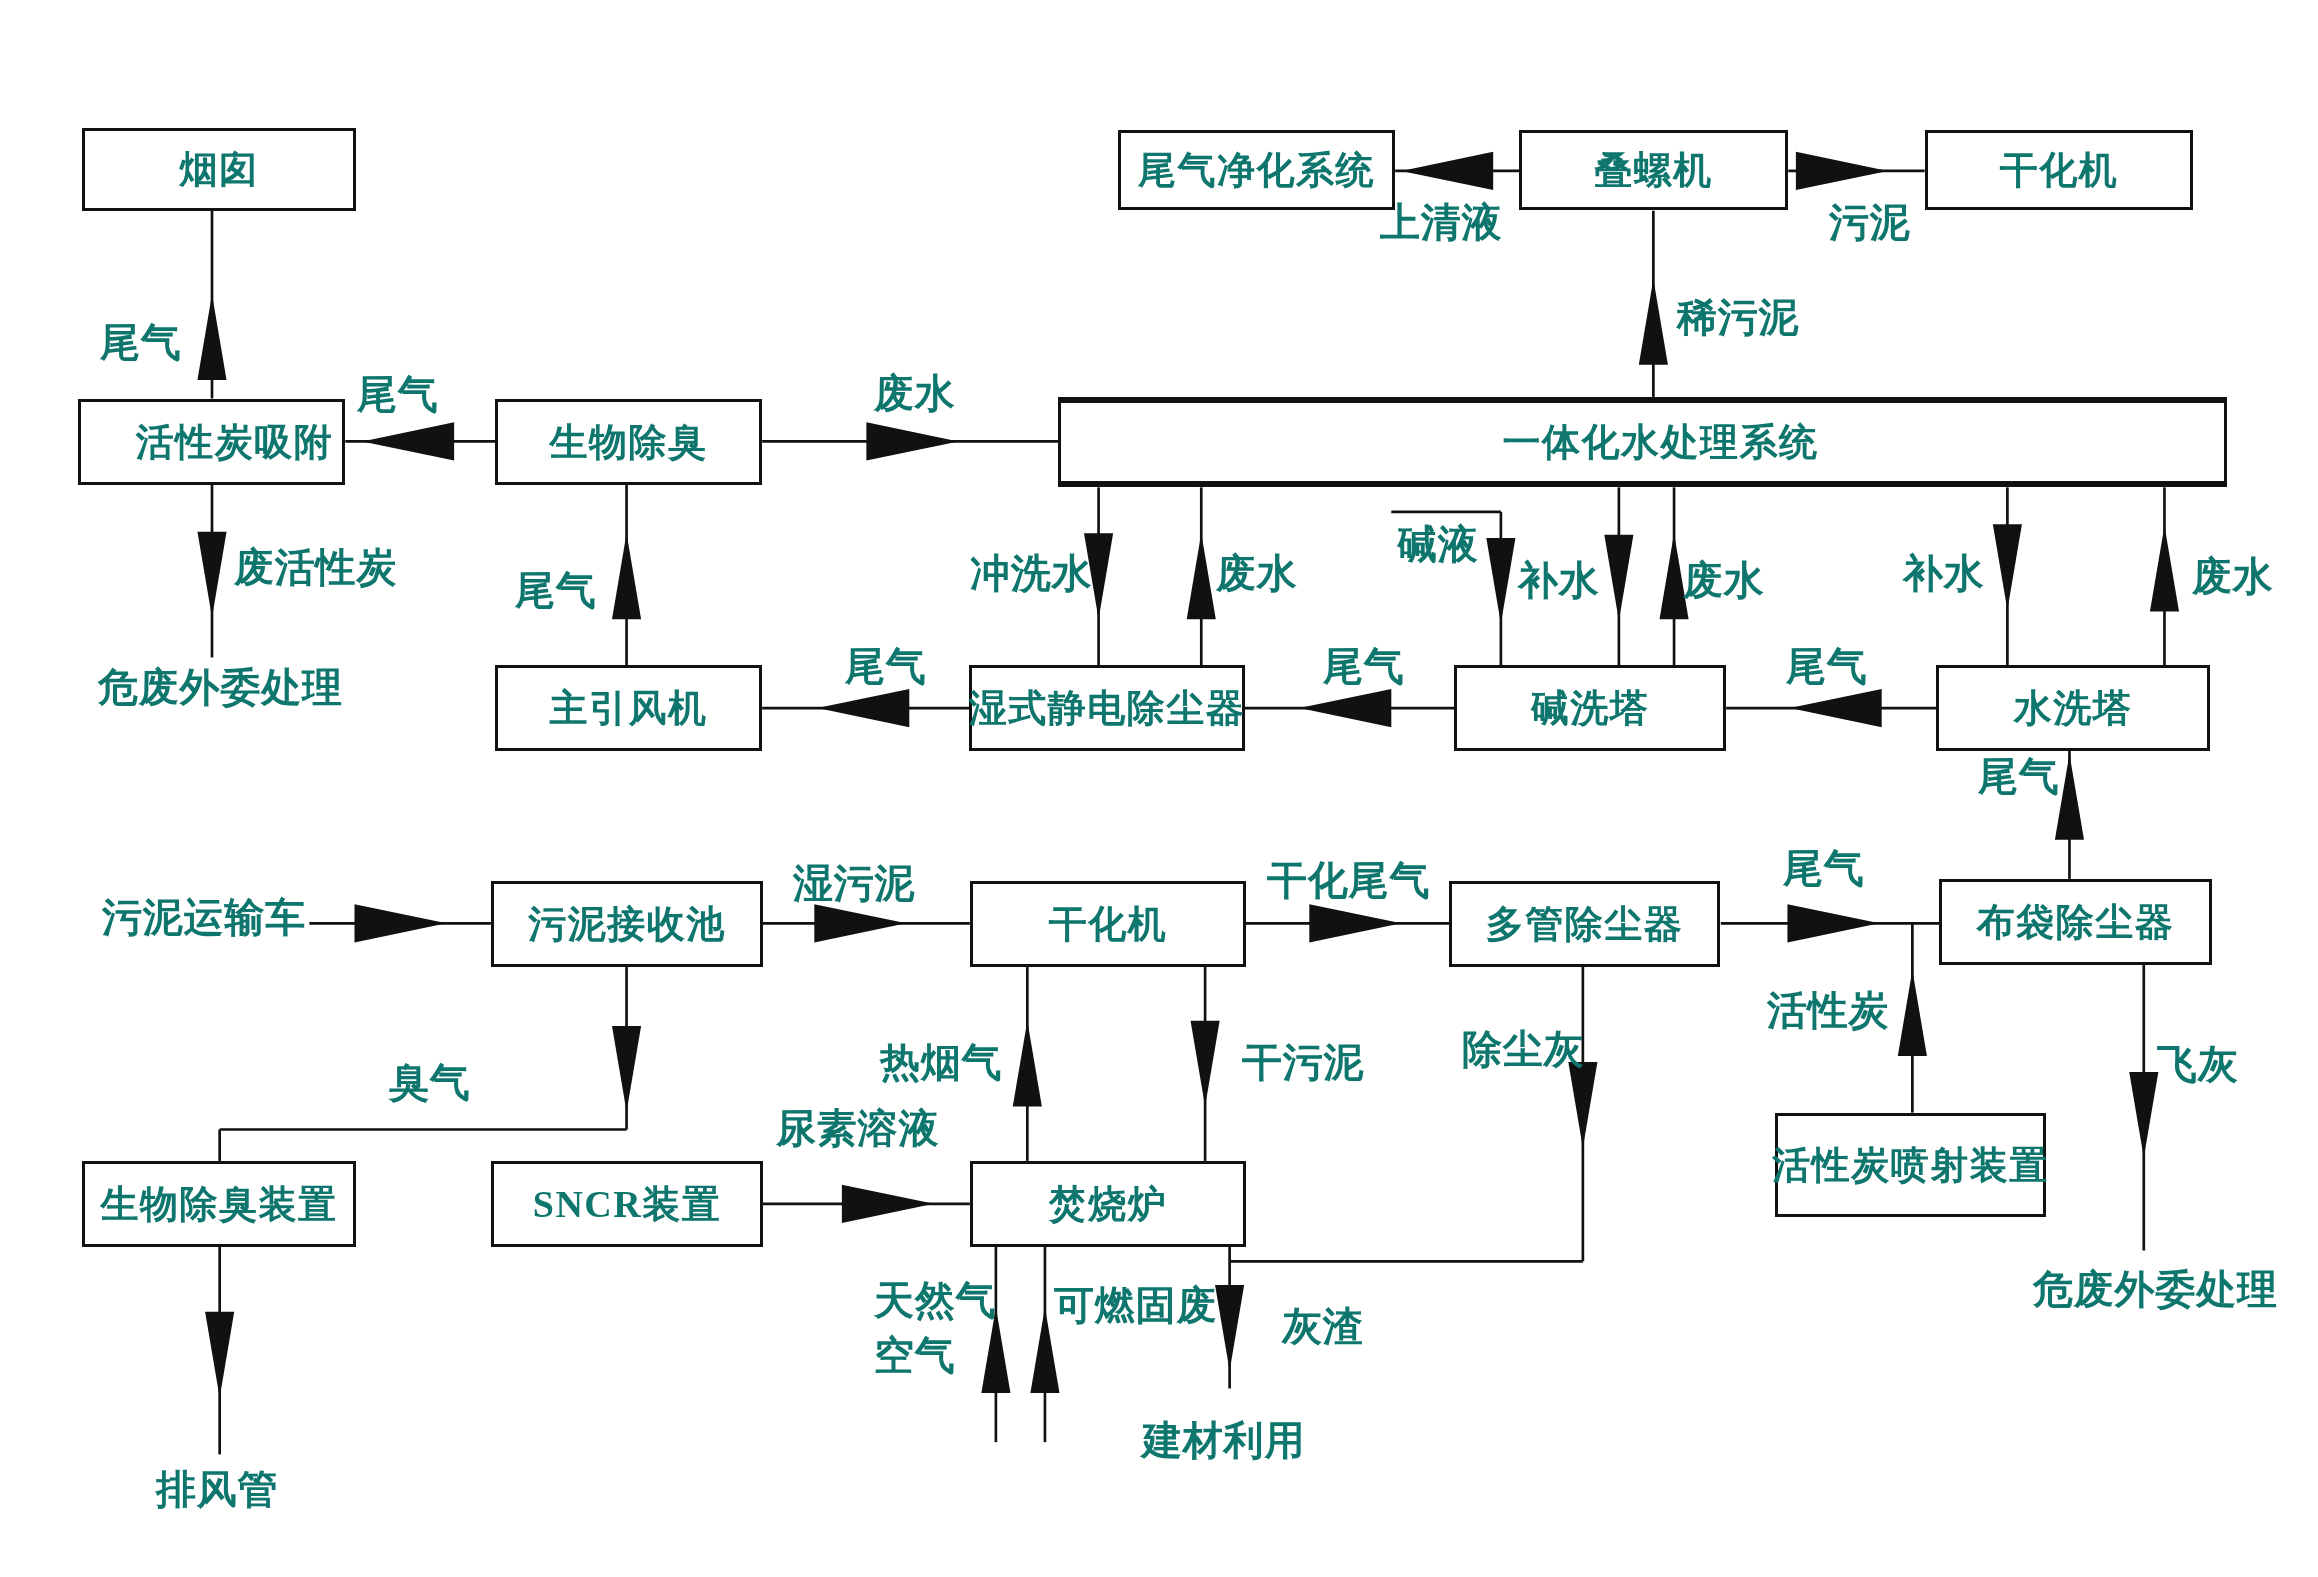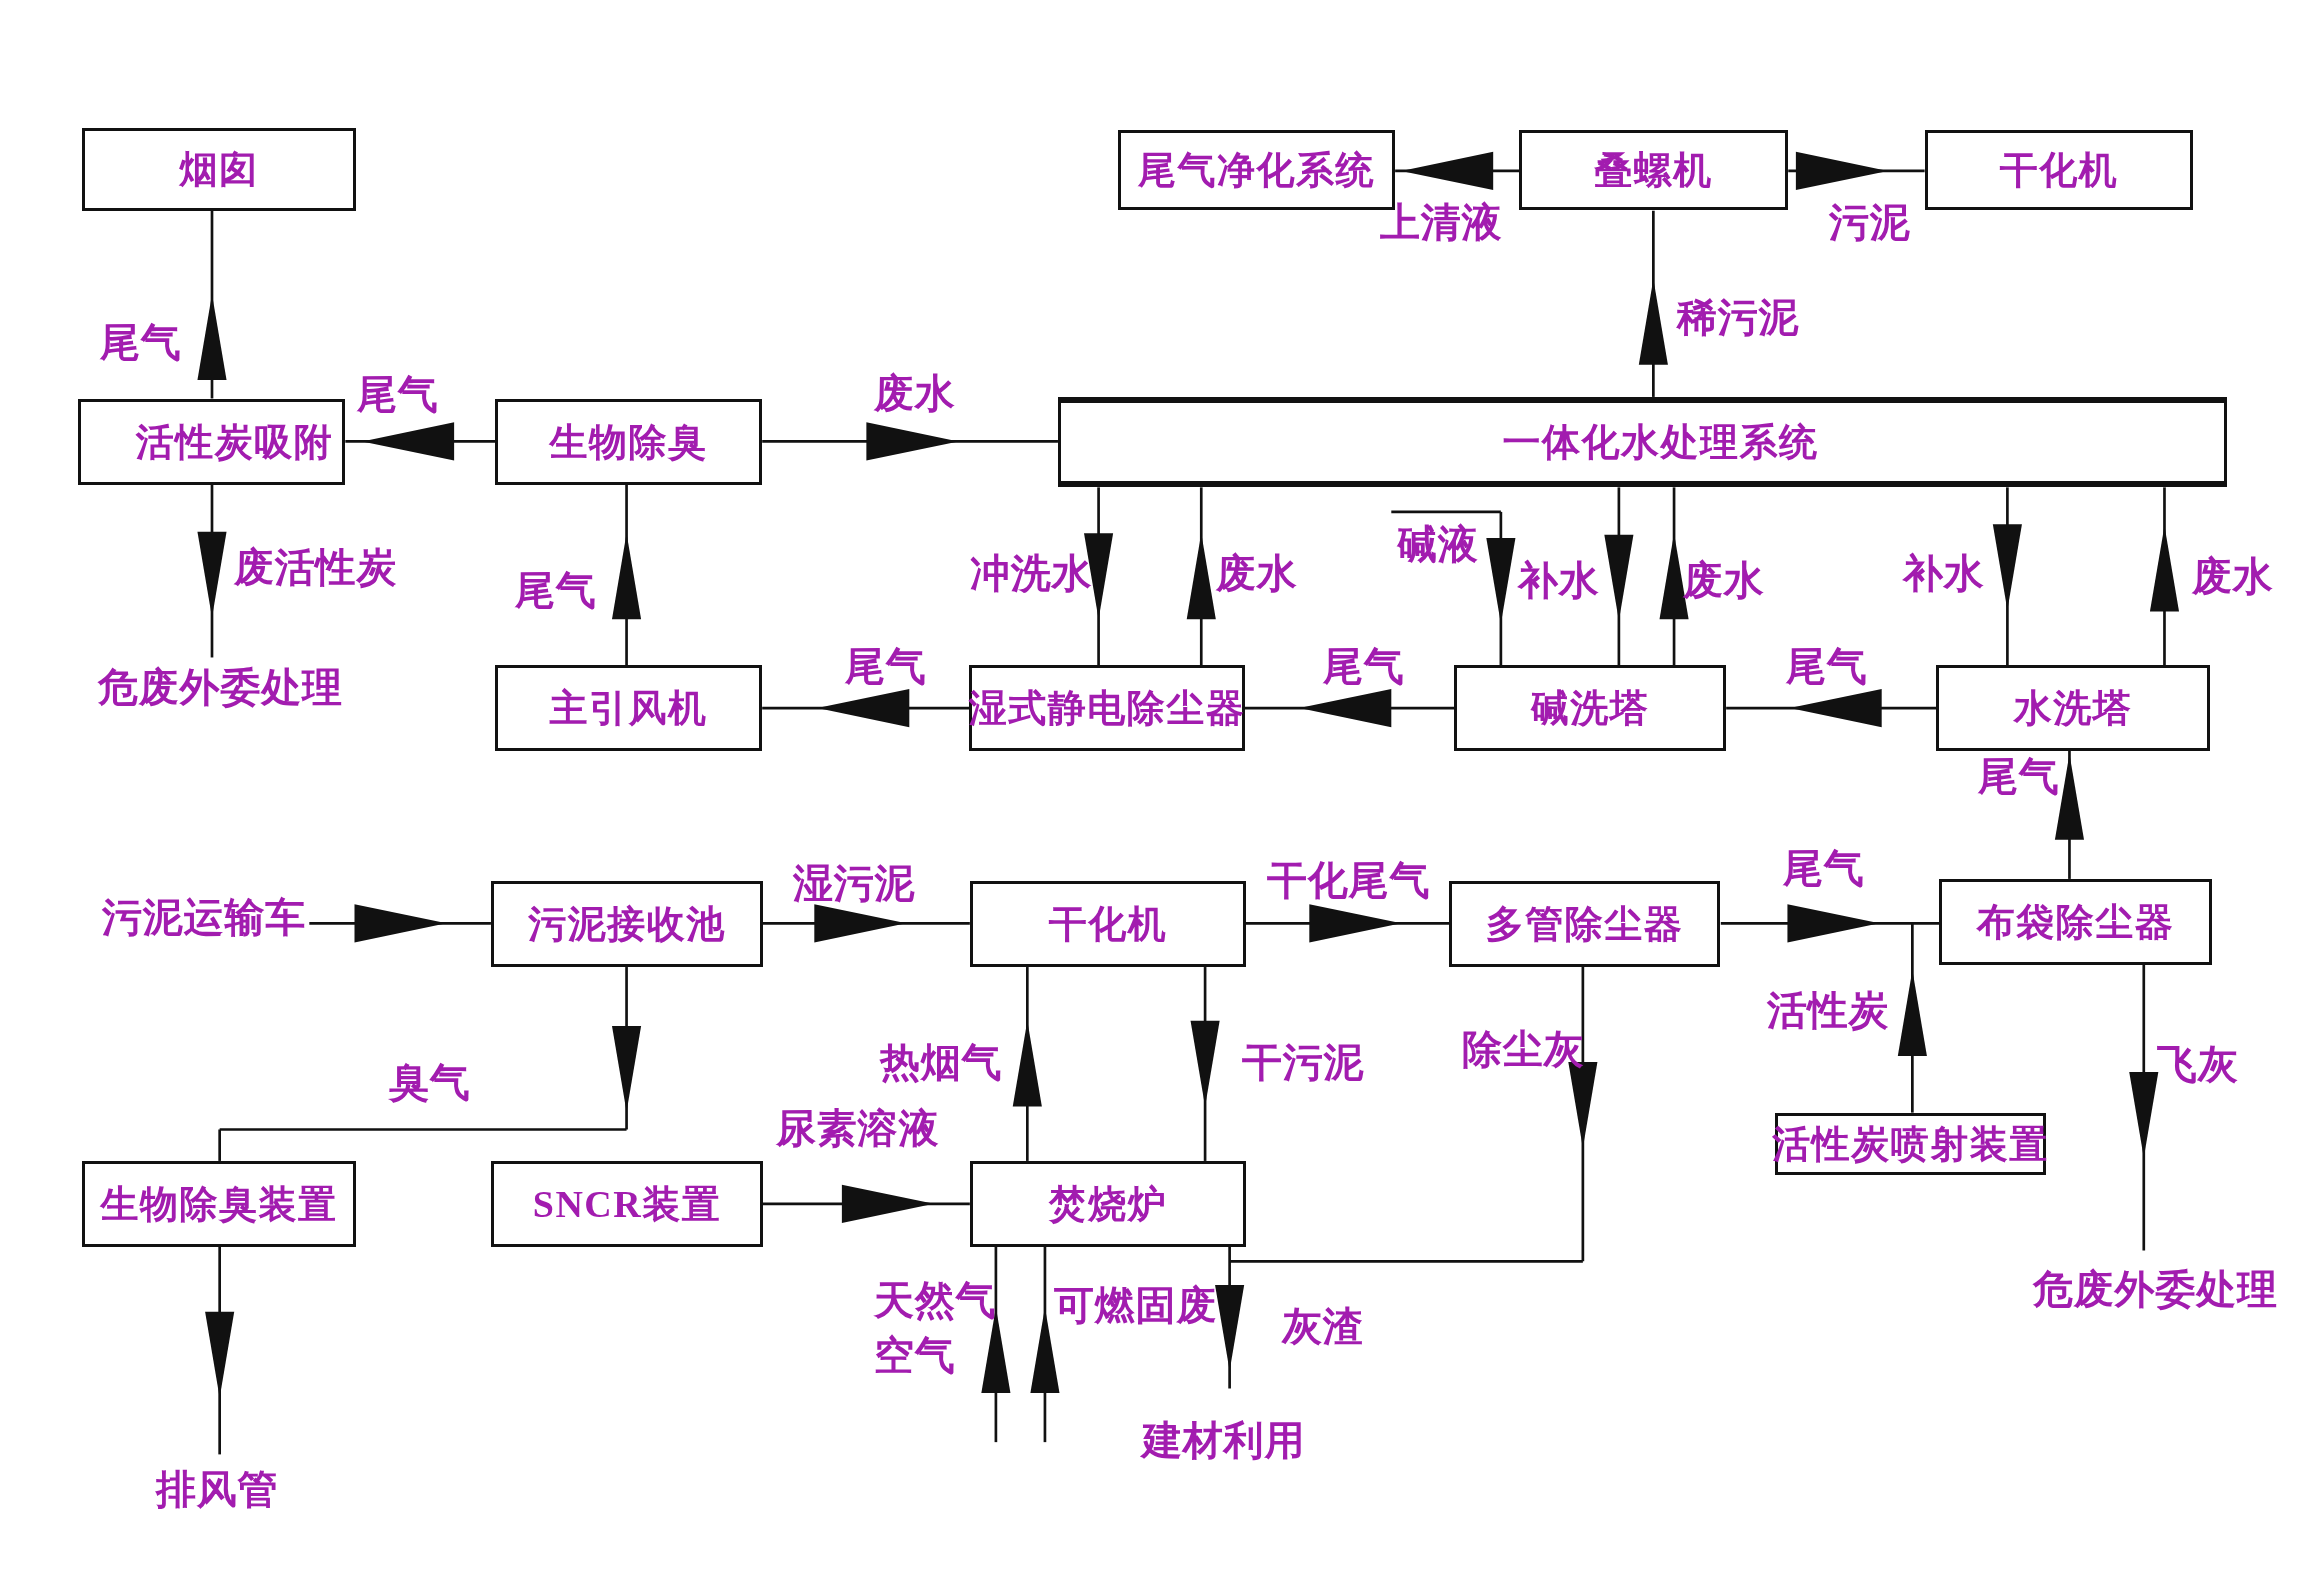--- a/index.html
+++ b/index.html
@@ -2,21 +2,21 @@
 <html style="font-size:12.3px"><head>
 <meta charset="utf-8">
 <style>
   html,body{margin:0;padding:0;background:#ffffff;}
   .canvas{
     position:relative;
     width:2319px;
     height:1577px;
     background:#ffffff;
     font-family:"Liberation Serif","DejaVu Serif",serif;
-    color:#a21caf;
+    color:#0f766e;
     overflow:hidden;
   }
   .connector-layer{position:absolute;left:0;top:0;width:2319px;height:1577px;}
   .node{
     position:absolute;
     box-sizing:border-box;
     border:3.1px solid #111111;
     background:#ffffff;
     display:flex;
     align-items:center;
@@ -127,21 +127,21 @@
     <div class="node" style="left: 969px; top: 665px; width: 276px; height: 86px;">湿式静电除尘器</div>
     <div class="node" style="left: 1454px; top: 665px; width: 272px; height: 86px;">碱洗塔</div>
     <div class="node" style="left: 1936px; top: 665px; width: 274px; height: 86px;">水洗塔</div>
     <div class="node" style="left: 491px; top: 881px; width: 272px; height: 86px;">污泥接收池</div>
     <div class="node" style="left: 970px; top: 881px; width: 276px; height: 86px;">干化机</div>
     <div class="node" style="left: 1449px; top: 881px; width: 271px; height: 86px;">多管除尘器</div>
     <div class="node" style="left: 1939px; top: 879px; width: 273px; height: 86px;">布袋除尘器</div>
     <div class="node" style="left: 82px; top: 1161px; width: 274px; height: 86px;">生物除臭装置</div>
     <div class="node" style="left: 491px; top: 1161px; width: 272px; height: 86px;">SNCR装置</div>
     <div class="node" style="left: 970px; top: 1161px; width: 276px; height: 86px;">焚烧炉</div>
-    <div class="node" style="left: 1775px; top: 1113px; width: 271px; height: 62px;">活性炭喷射装置</div>
+    <div class="node" style="left: 1775px; top: 1113px; width: 271px; height: 104px;">活性炭喷射装置</div>
     <div class="lbl" style="left: 100px; top: 322px;">尾气</div>
     <div class="lbl" style="left: 357px; top: 374px;">尾气</div>
     <div class="lbl" style="left: 874px; top: 373px;">废水</div>
     <div class="lbl" style="left: 1380px; top: 202px;">上清液</div>
     <div class="lbl" style="left: 1829px; top: 202px;">污泥</div>
     <div class="lbl" style="left: 1677px; top: 297px;">稀污泥</div>
     <div class="lbl" style="left: 234px; top: 547px;">废活性炭</div>
     <div class="lbl" style="left: 98px; top: 667px;">危废外委处理</div>
     <div class="lbl" style="left: 515px; top: 570px;">尾气</div>
     <div class="lbl" style="left: 845px; top: 646px;">尾气</div>

